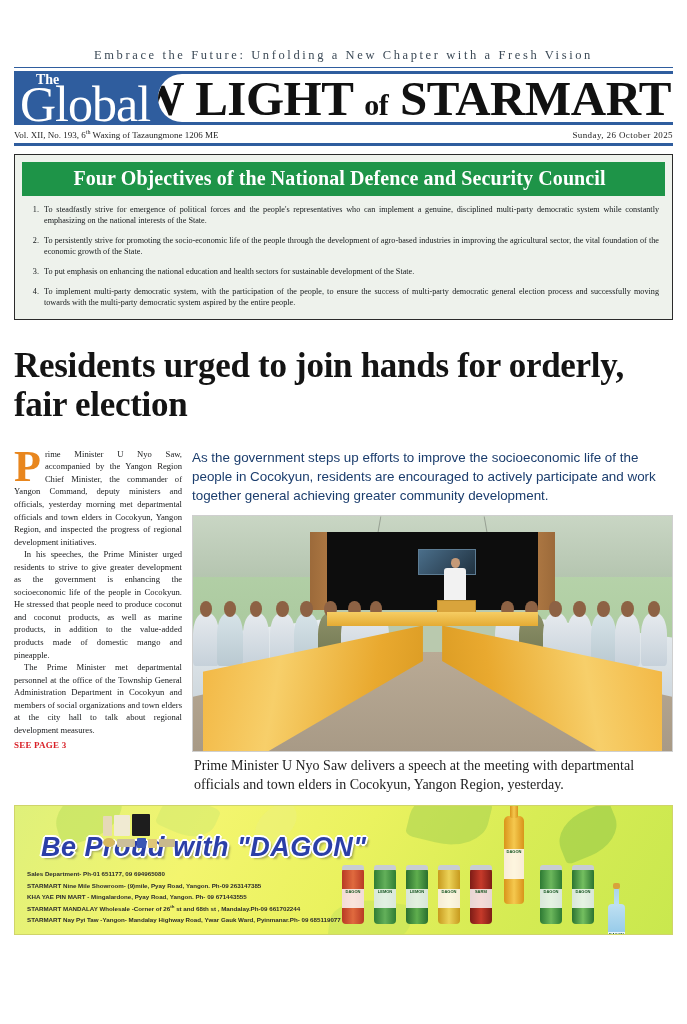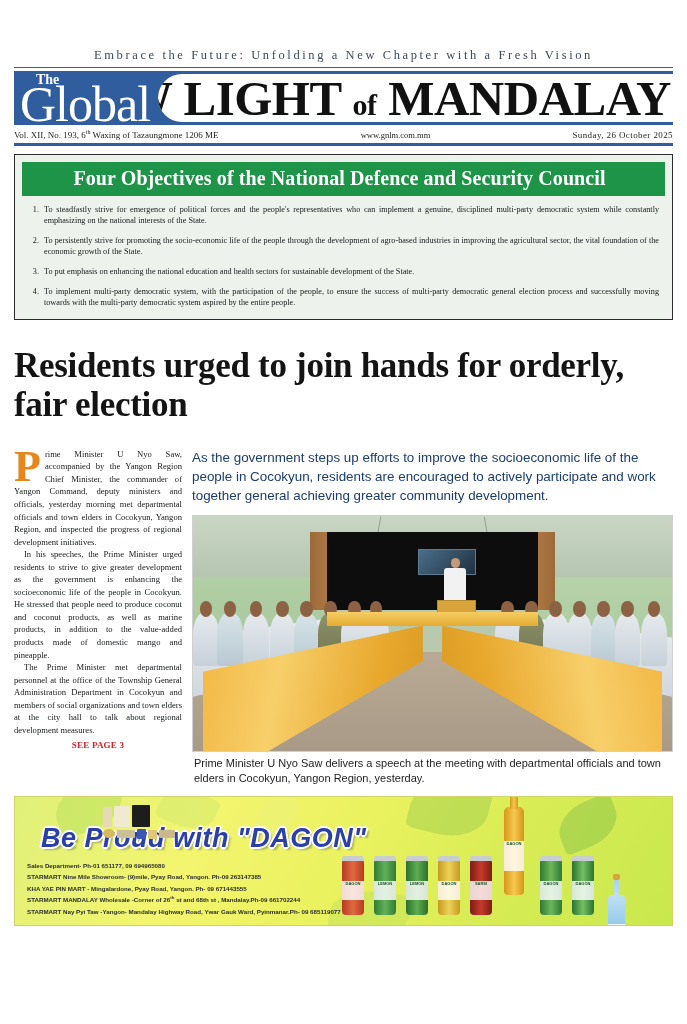--- a/index.html
+++ b/index.html
@@ -156,21 +156,21 @@
   .dropcap {
     float:left;
     font-family:"Liberation Serif", serif;
     font-weight:700;
     font-size:44px;
     line-height:0.78;
     color:#e8861e;
     padding:2px 4px 0 0;
   }
   .seepage {
-    text-align:center;
+    text-align:left;
     color:#d81f26;
     font-weight:700;
     font-size:9px;
     margin-top:4px;
     letter-spacing:0.2px;
   }
 
   .standfirst {
     font-family:"Liberation Sans", sans-serif;
     font-size:13.4px;
@@ -245,22 +245,22 @@
     border-radius:40% 40% 10% 10%;
   }
   .ph-p:before {
     content:""; position:absolute; left:26%; top:-22%;
     width:48%; height:30%; background:#8d6244; border-radius:50%;
   }
   .ph-p.mil { background:linear-gradient(180deg,#8d9169 0%,#6f7550 100%); }
   .ph-p.wom { background:linear-gradient(180deg,#d7e3e8 0%,#b9c9d1 100%); }
 
   .caption {
-    font-family:Liberation Sans, sans-serif;
-    font-size:11px;
+    font-family:Liberation Serif, serif;
+    font-size:14px;
     line-height:1.38;
     color:#1d1d1d;
     padding:4px 2px 0 2px;
   }
 
   
   .ad {
     position:relative;
     margin-top:10px;
     height:130px;
@@ -348,30 +348,29 @@
 
   <div class="masthead">
     <div class="mh-left">
       <span class="mh-the">The</span>
       <span class="mh-global">Global</span>
     </div>
     <div class="mh-right">
       <div class="mh-title">
         <span>NEW LIGHT</span>
         <span class="of">of</span>
-        <span>MANDALAY</span>
+        <span>STARMART</span>
       </div>
     </div>
   </div>
 
   <div class="volbar">
     <div class="vol">
       <span>Vol. XII, No. 193, 6</span><sup>th</sup><span> Waxing of Tazaungmone 1206 ME</span>
     </div>
-    <div class="url">www.gnlm.com.mm</div>
     <div class="date">Sunday,  26  October  2025</div>
   </div>
   <div class="bluerule"></div>
 
   <div class="objbox">
     <div class="objhead">Four Objectives of the National Defence and Security Council</div>
     <ul class="objlist">
       <li>
         <span class="objnum">1.</span>
         <span class="objtxt">To steadfastly strive for emergence of political forces and the people's representatives who can implement a genuine, disciplined multi-party democratic system while constantly emphasizing on the national interests of the State.</span>

